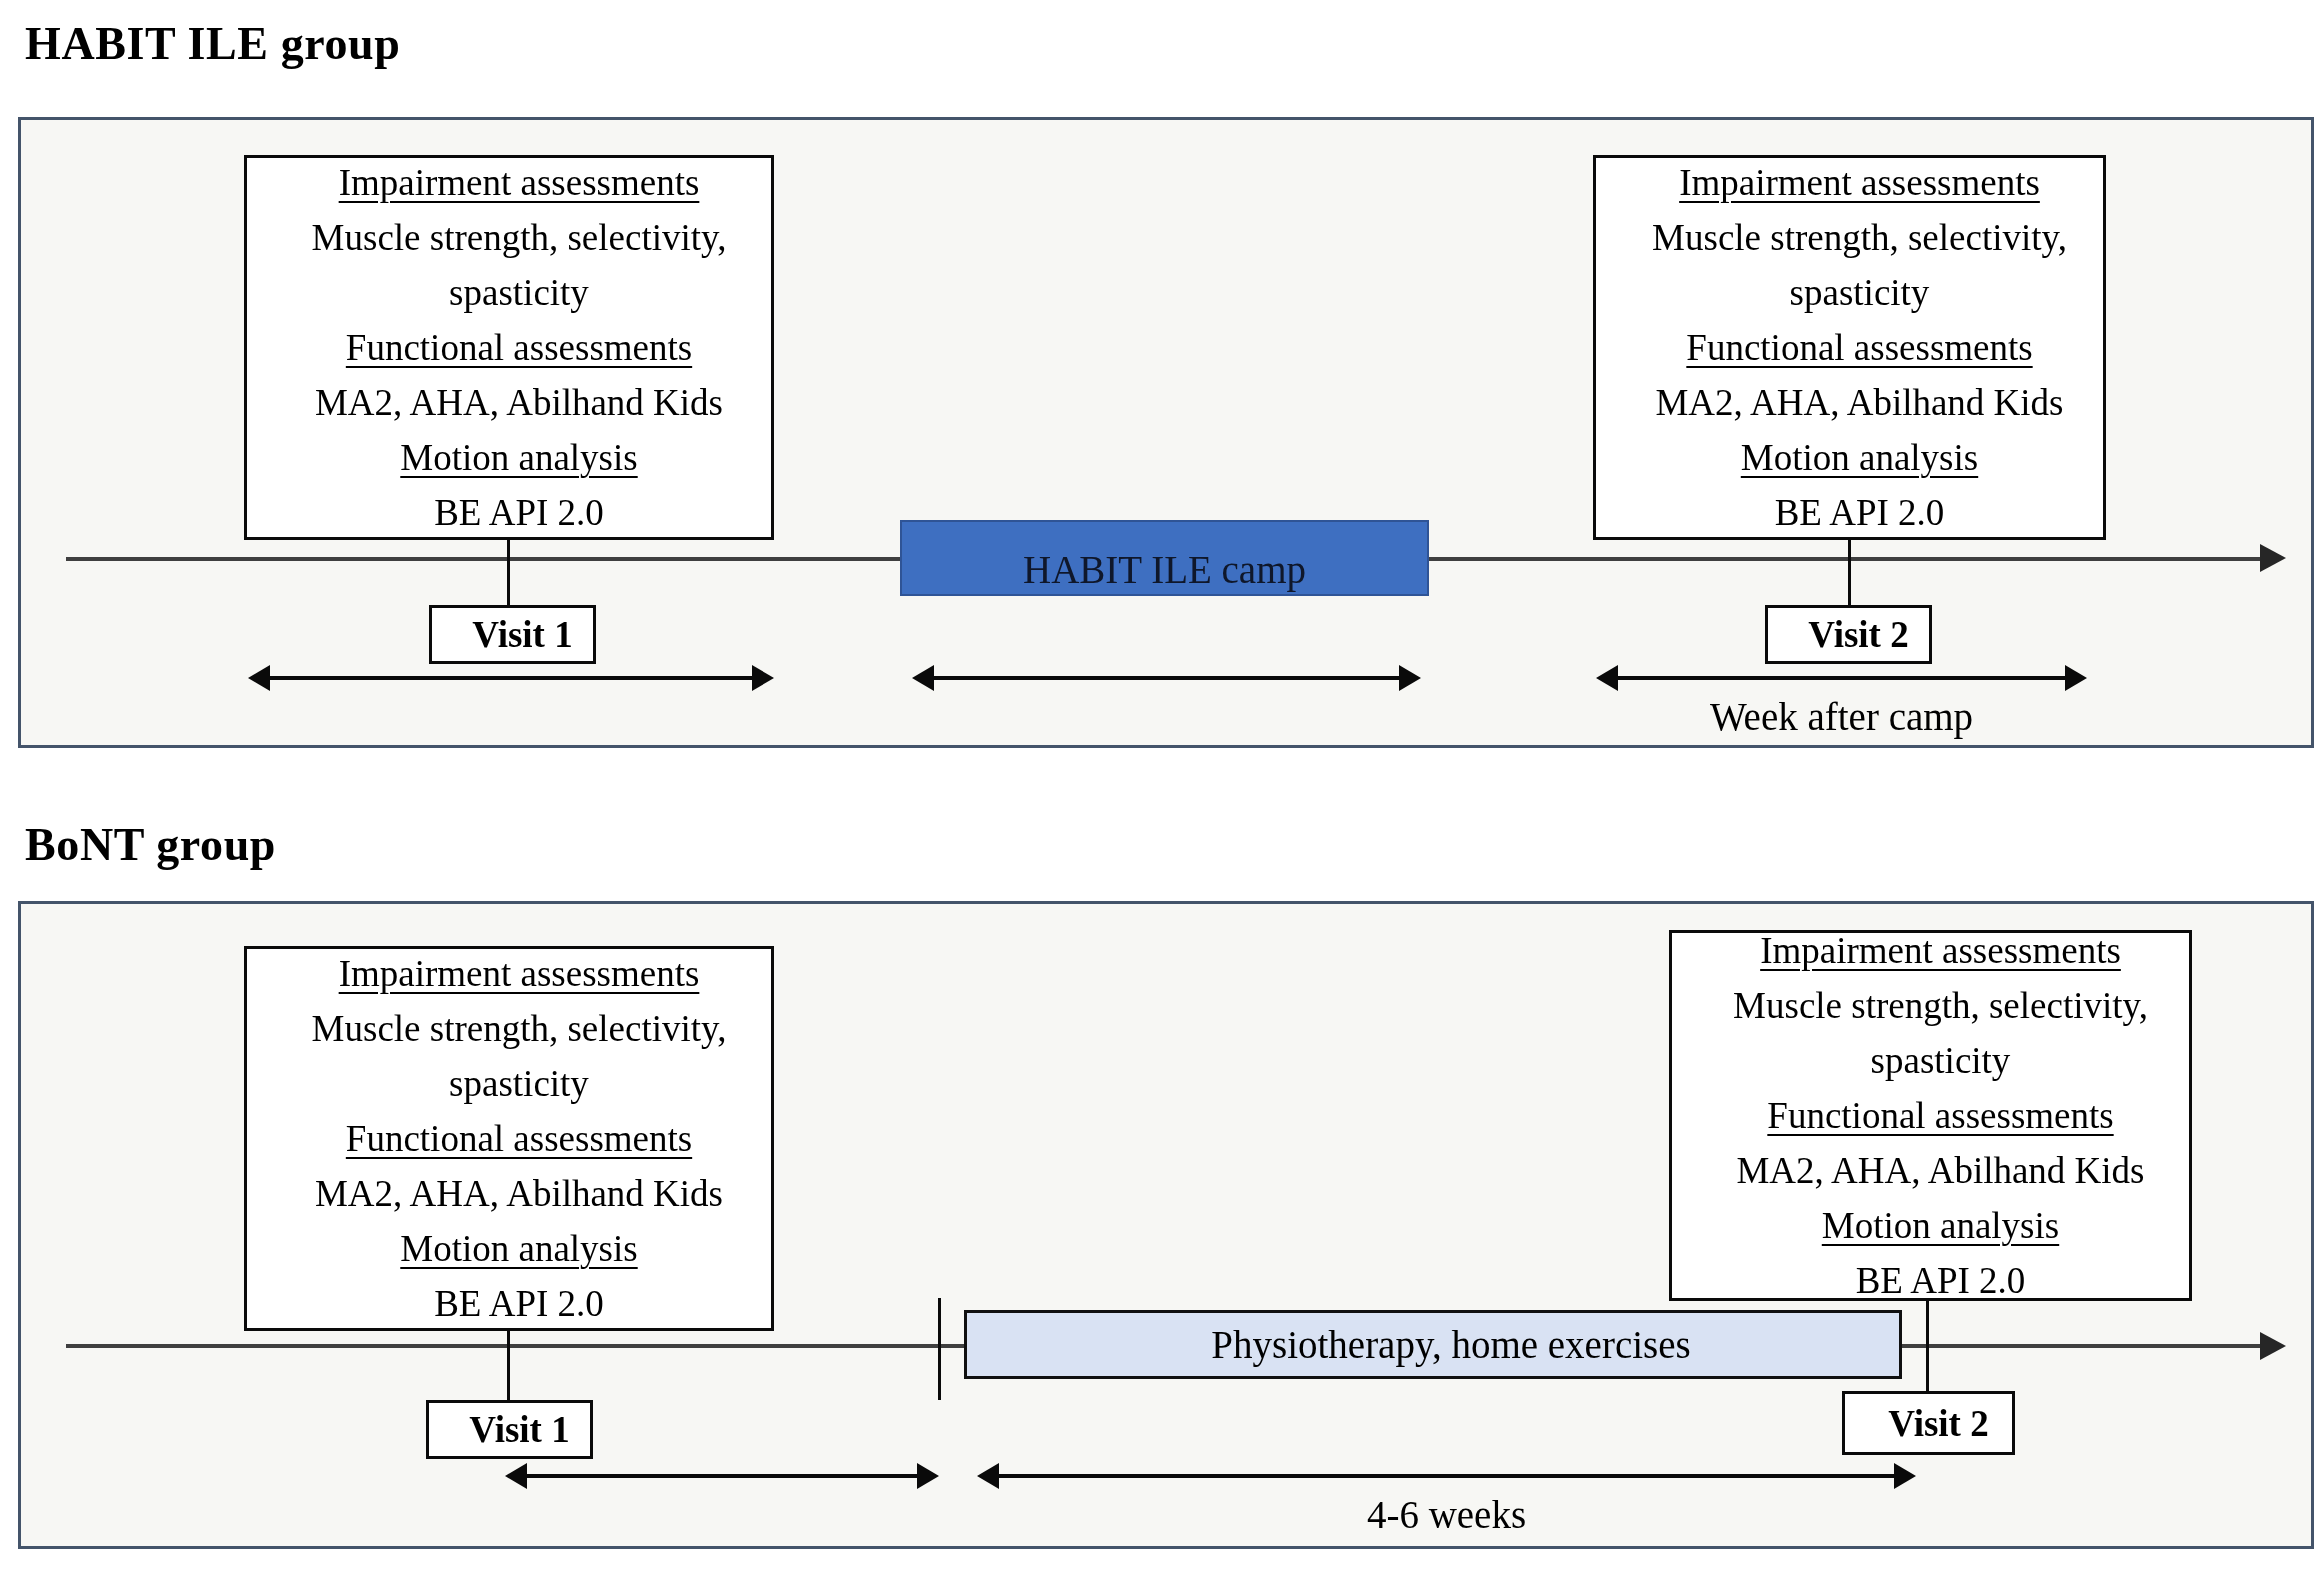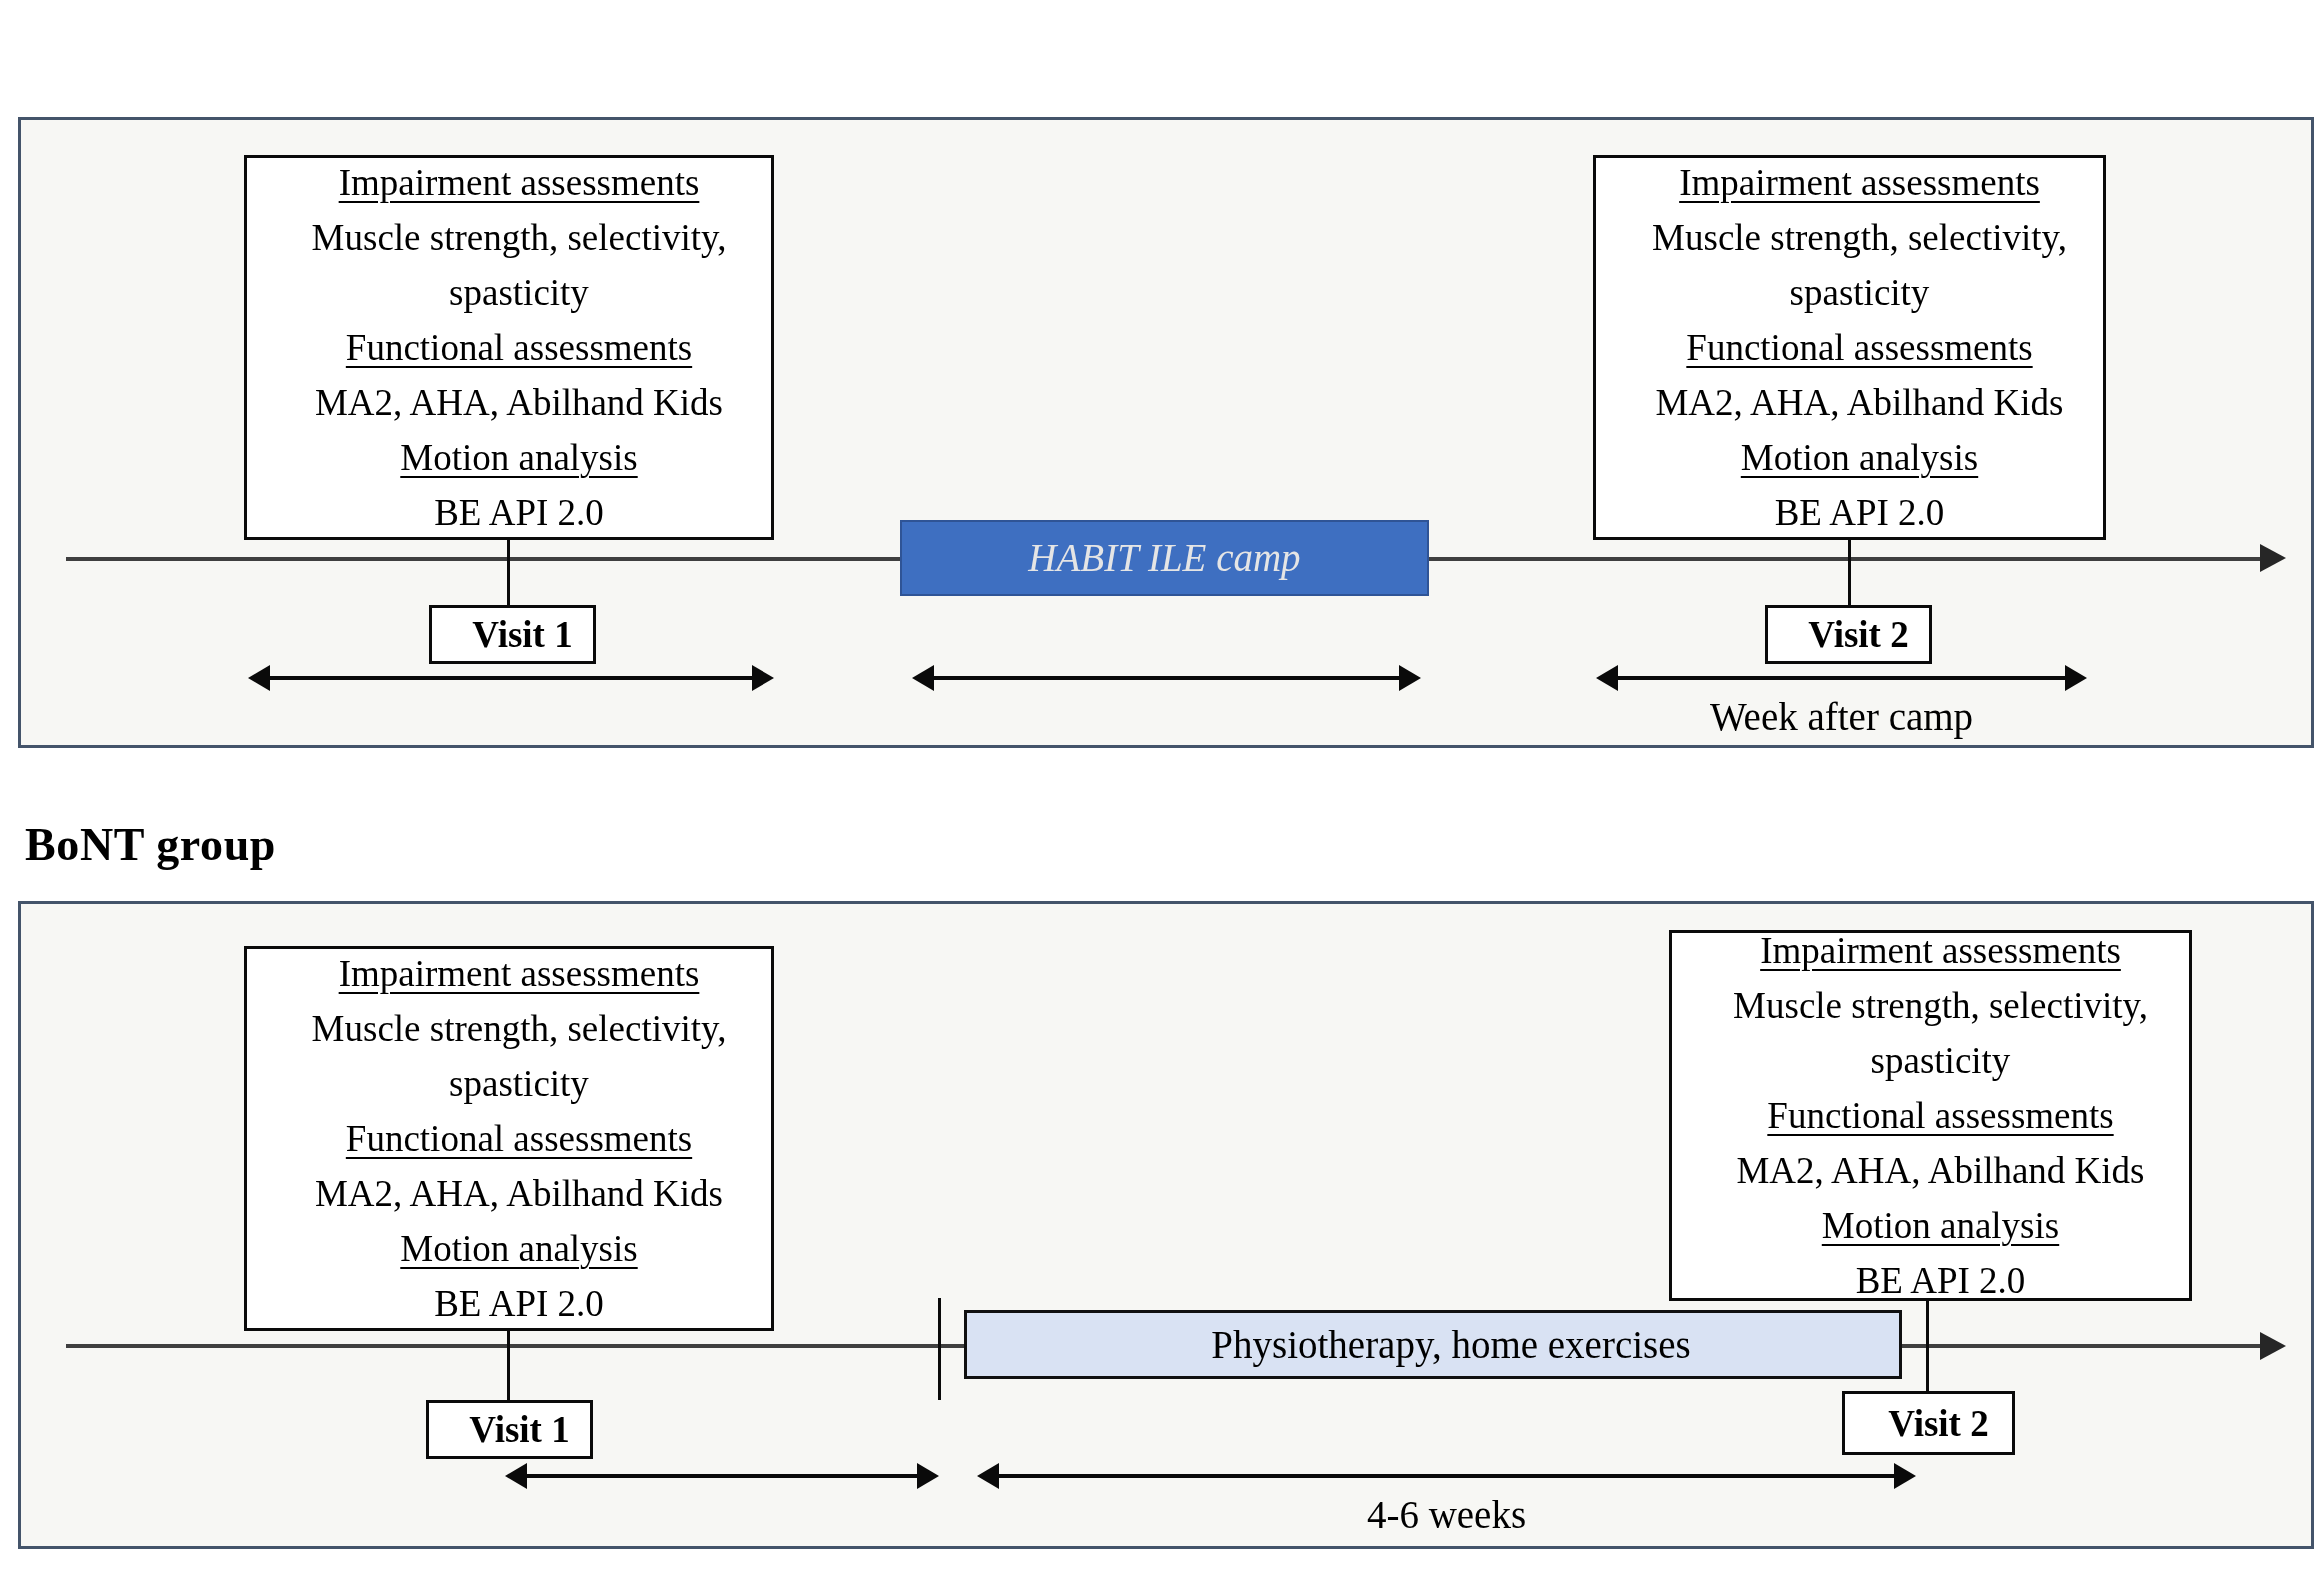--- a/index.html
+++ b/index.html
@@ -13,42 +13,43 @@
   .timeline{position:absolute;height:3.6px;background:#3F3F3F;z-index:1;}
   .tl-head{position:absolute;width:0;height:0;z-index:1;
            border-left:26.5px solid #262626;border-top:14.5px solid transparent;border-bottom:14.5px solid transparent;}
 
   .wbox{position:absolute;box-sizing:border-box;background:#FFFFFF;border:3.6px solid #0A0A0A;
         display:flex;flex-direction:column;align-items:center;justify-content:center;text-align:center;z-index:4;padding-left:20px;}
   .assess{font-size:37px;line-height:55px;z-index:2;}
   .assess .u{text-decoration:underline;text-decoration-thickness:2.4px;text-underline-offset:6px;}
   .visit{font-size:37px;font-weight:700;}
 
-  .bluebox{position:absolute;box-sizing:border-box;background:#3E6FC1;border:2.4px solid #2F5496;color:#e5e5e5;
-           display:flex;flex-direction:column;align-items:center;justify-content:center;text-align:center;
-           font-size:39px;line-height:48px;z-index:2;font-style:italic;}
+  .bluebox{position:absolute;box-sizing:border-box;background:#3E6FC1;border:2.4px solid #2F5496;color:#0f172a;
+           display:flex;flex-direction:column;align-items:center;justify-content:flex-end;text-align:center;
+           font-size:39px;line-height:48px;z-index:2;}
   .physio{position:absolute;box-sizing:border-box;background:#D9E2F3;border:3px solid #101010;color:#000;
           display:flex;align-items:center;justify-content:center;text-align:center;font-size:39px;z-index:2;}
 
   .vline{position:absolute;width:3px;background:#0A0A0A;z-index:3;}
 
   .darrow{position:absolute;height:26.5px;z-index:2;}
   .darrow .shaft{position:absolute;left:18px;right:18px;top:11.4px;height:3.6px;background:#0A0A0A;}
   .darrow .hl{position:absolute;left:0;top:0;width:0;height:0;
               border-right:22px solid #0A0A0A;border-top:13.2px solid transparent;border-bottom:13.2px solid transparent;}
   .darrow .hr{position:absolute;right:0;top:0;width:0;height:0;
               border-left:22px solid #0A0A0A;border-top:13.2px solid transparent;border-bottom:13.2px solid transparent;}
 
   .ilabel{position:absolute;font-size:39px;text-align:center;z-index:2;}
 </style>
 </head>
 <body>
 
 <div class="page">
 
+  <h2 class="sec-title" style="left:25px;top:17px;">HABIT ILE group</h2>
 
   <div class="panel" style="left:18px;top:117px;width:2296px;height:631px;"></div>
 
   <div class="timeline" style="left:66px;top:557px;width:2197px;"></div>
   <div class="tl-head" style="left:2260px;top:544px;"></div>
 
   <div class="wbox assess" style="left:244px;top:155px;width:530px;height:385px;">
     <div class="u">Impairment assessments</div>
     <div>Muscle strength, selectivity,</div>
     <div>spasticity</div>

